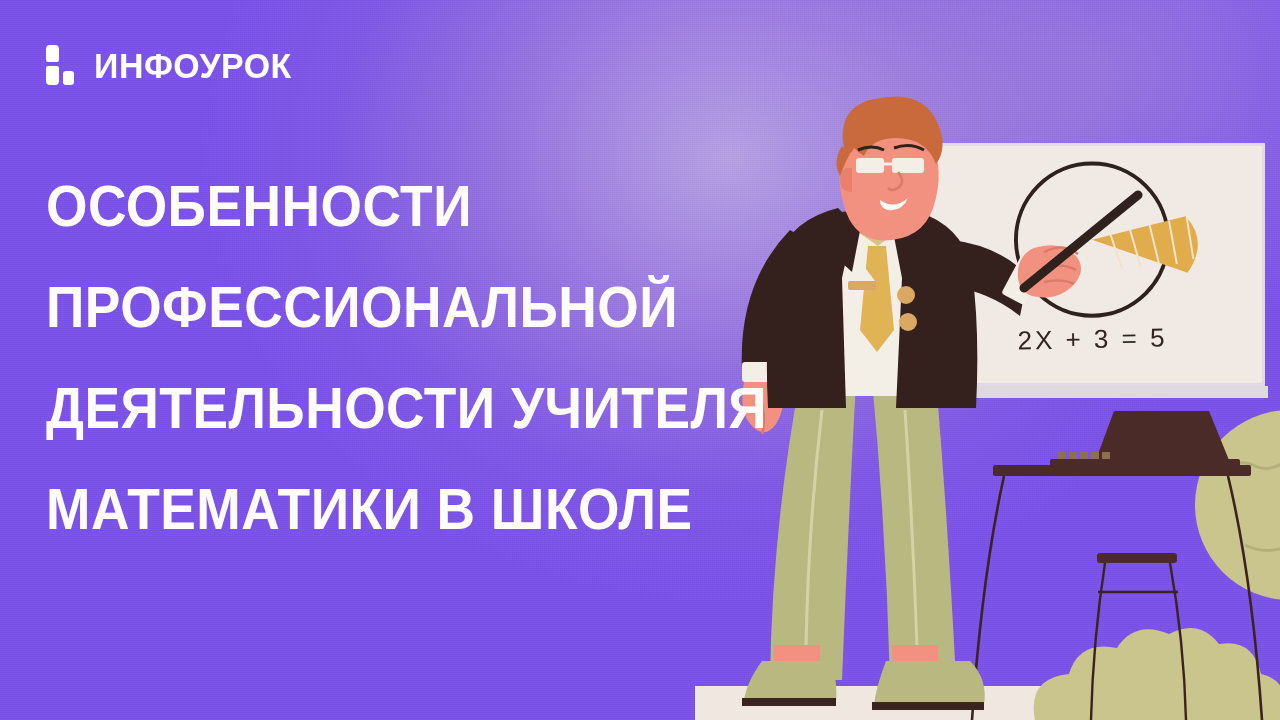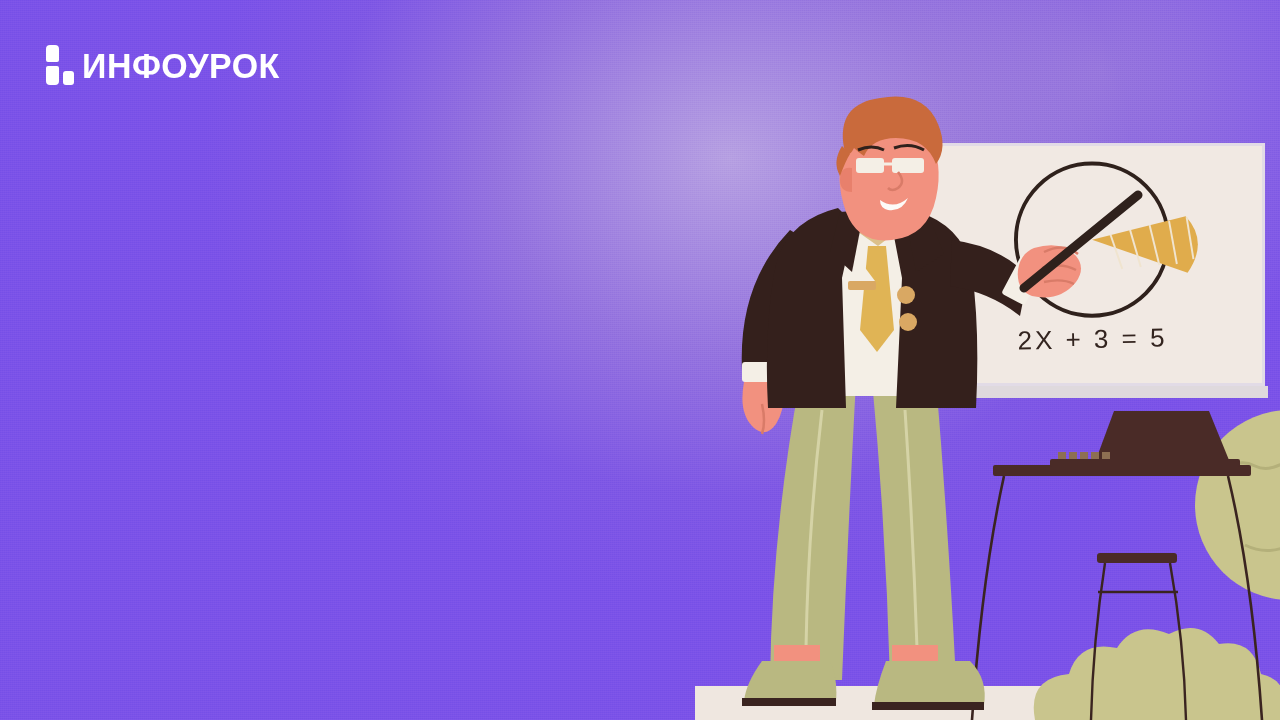--- a/index.html
+++ b/index.html
@@ -30,21 +30,21 @@
     opacity:.16;
     background-image:
       repeating-linear-gradient(0deg, rgba(255,255,255,.30) 0 1px, rgba(0,0,0,0) 1px 2px),
       repeating-linear-gradient(90deg, rgba(0,0,0,.22) 0 1px, rgba(255,255,255,0) 1px 2px);
     mix-blend-mode:overlay;
   }
 
   
   .logo {
     position:absolute; left:46px; top:45px;
-    display:flex; align-items:center; gap:9px;
+    display:flex; align-items:center; gap:21px;
     z-index:40;
   }
   .logo-mark { position:relative; width:27px; height:40px; }
   .logo-mark i { position:absolute; background:#fff; display:block; }
   .lm-tall  { left:0;  top:0;    width:13px; height:17px; border-radius:4px 4px 2px 2px; }
   .lm-low   { left:0;  top:21px; width:13px; height:19px; border-radius:2px 2px 4px 4px; }
   .lm-dot   { left:17px; top:26px; width:11px; height:14px; border-radius:3px; }
   .logo-word {
     color:#fff; font-weight:bold; font-size:35px;
     letter-spacing:.5px; line-height:1;
@@ -264,15 +264,21 @@
 
   <div class="logo">
     <span class="logo-mark">
       <i class="lm-tall"></i>
         <i class="lm-low"></i>
         <i class="lm-dot"></i>
     </span>
     <span class="logo-word">ИНФОУРОК</span>
   </div>
 
+  <div class="headline">
+    <div class="ln">ОСОБЕННОСТИ</div>
+    <div class="ln">ПРОФЕССИОНАЛЬНОЙ</div>
+    <div class="ln">ДЕЯТЕЛЬНОСТИ УЧИТЕЛЯ</div>
+    <div class="ln">МАТЕМАТИКИ В ШКОЛЕ</div>
+  </div>
 
   <div class="bg-noise"></div>
 </div>
 
 </body></html>

